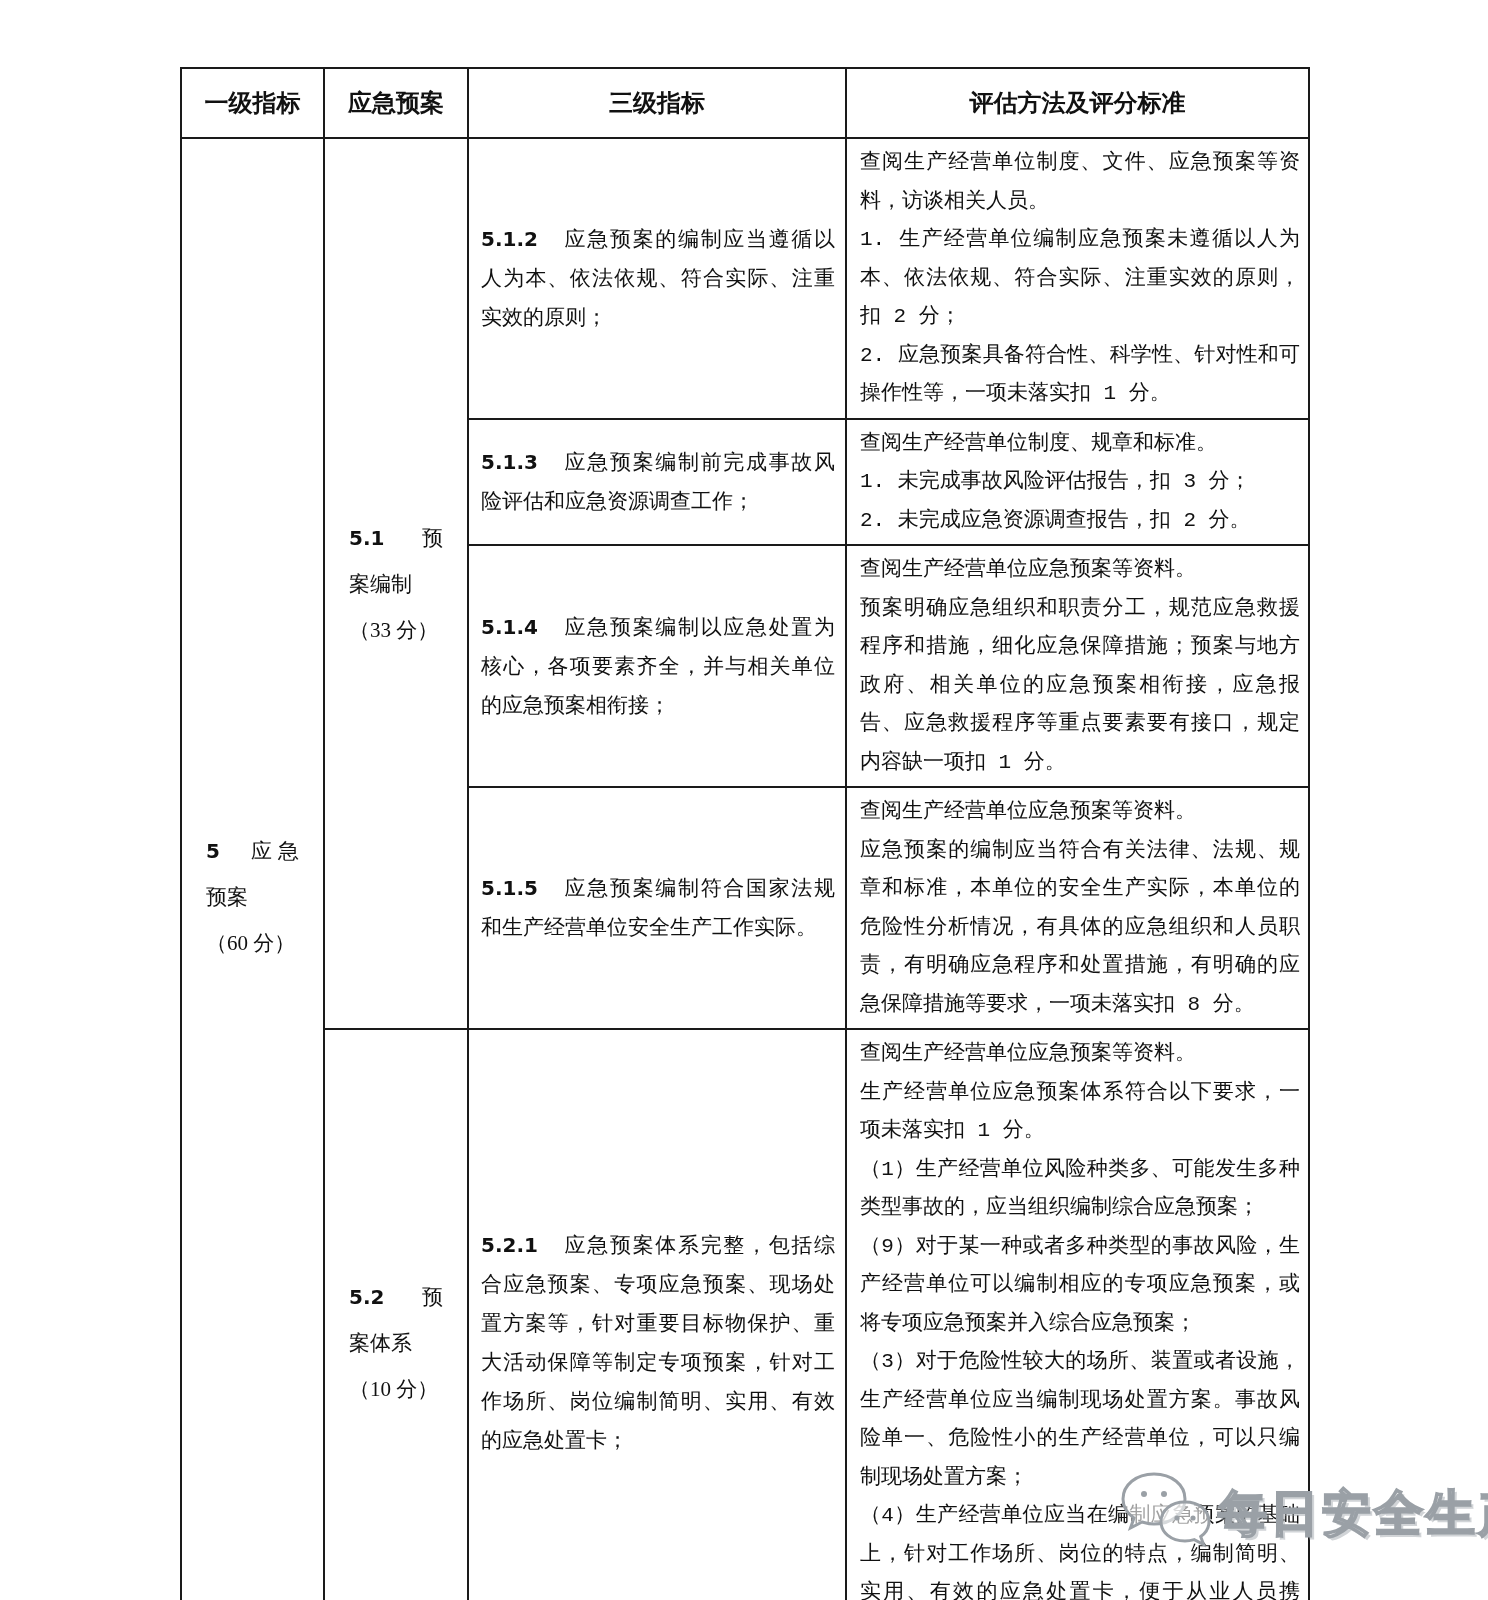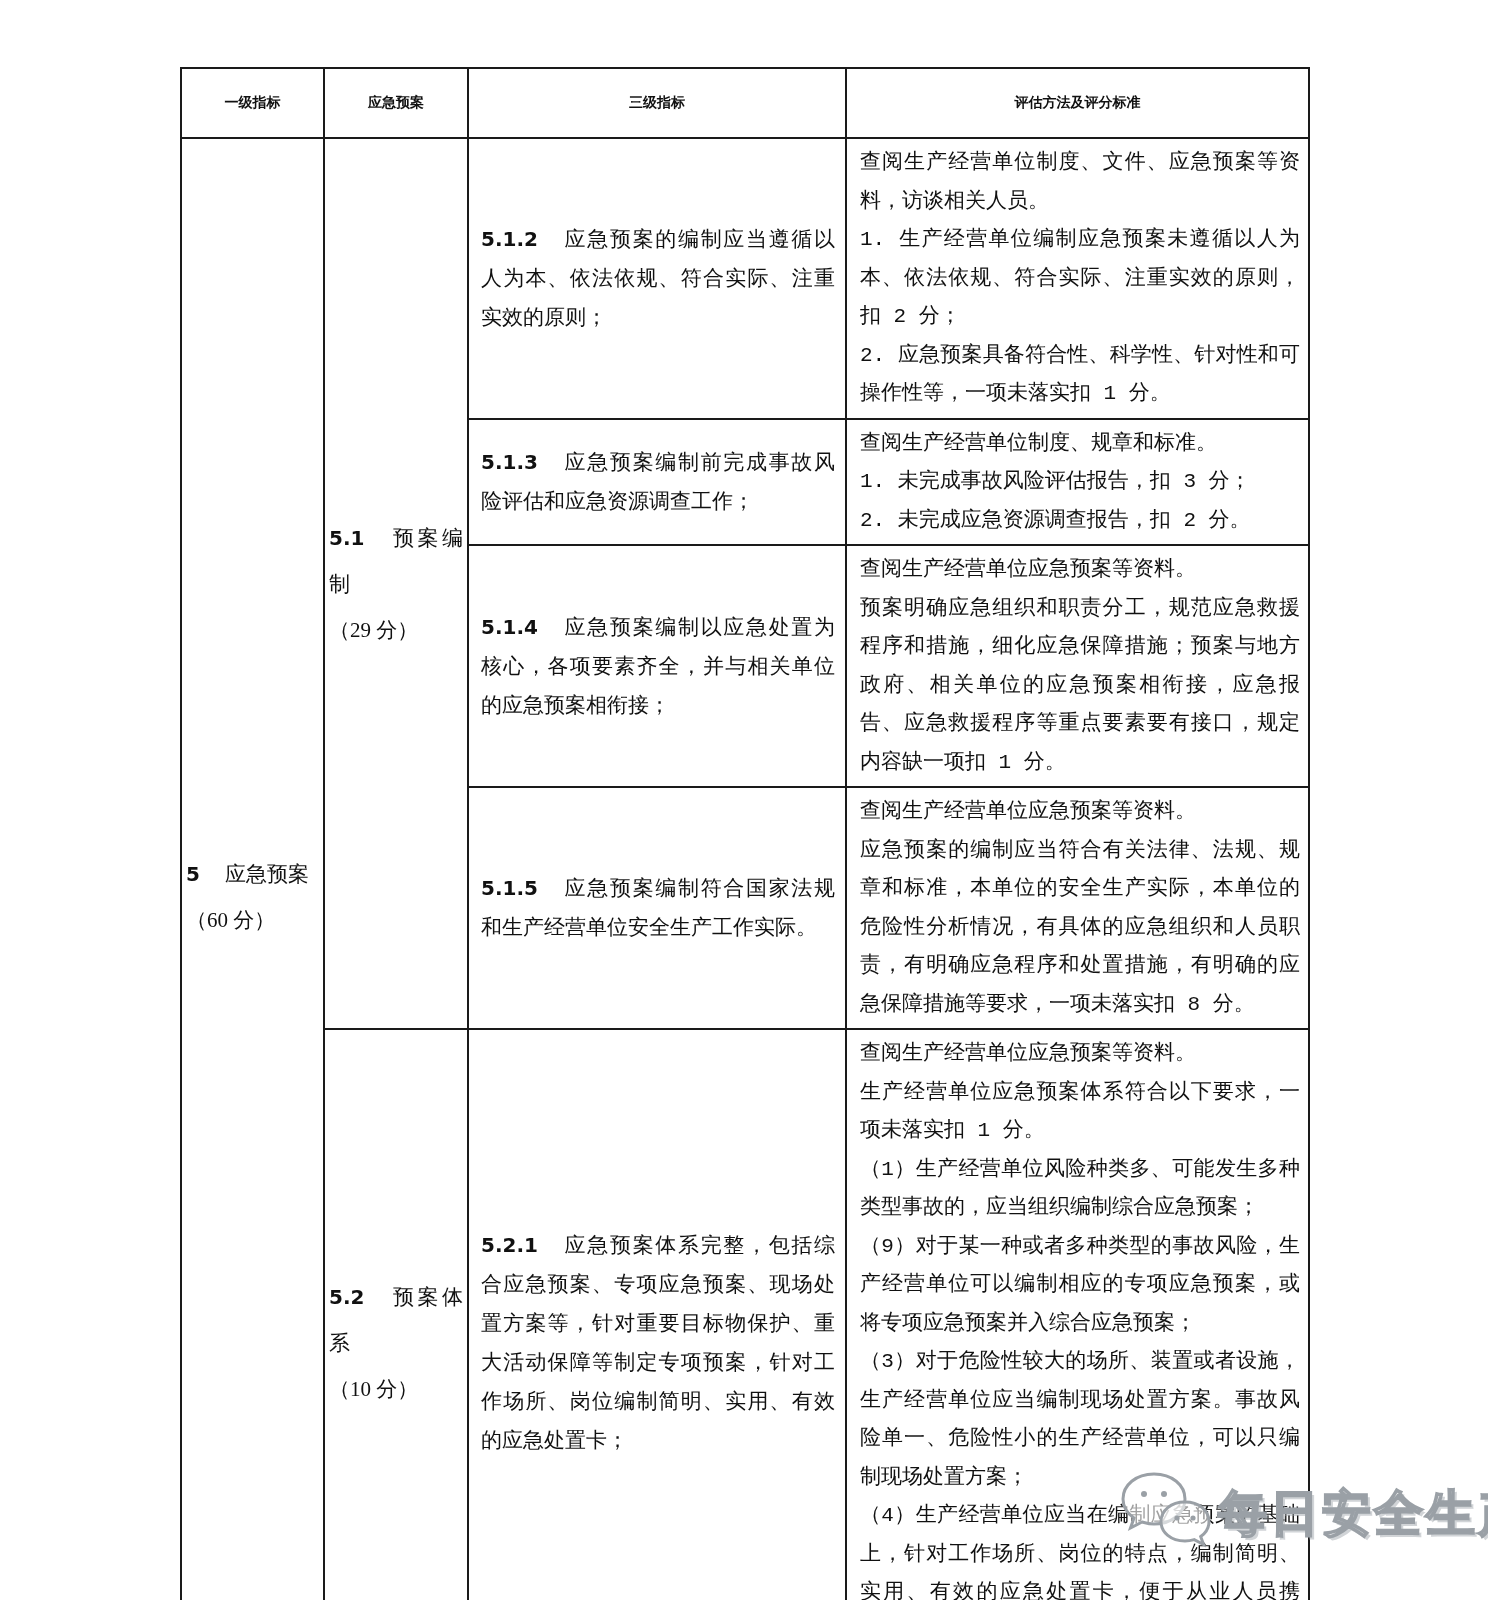--- a/index.html
+++ b/index.html
@@ -11,26 +11,26 @@
     position:absolute; top:12px; left:0; width:100%;
     text-align:center; font-family:"DejaVu Sans","Liberation Sans",sans-serif;
     font-weight:bold; font-size:28px; white-space:pre; color:#000;
   }
   table.eval {
     position:absolute; left:180px; top:67px; width:1128px;
     border-collapse:collapse; table-layout:fixed;
   }
   .eval th, .eval td { border:2px solid #1a1a1a; box-sizing:border-box; }
   .eval th {
-    font-size:14px; font-weight:bold; text-align:center; vertical-align:middle;
+    font-size:24px; font-weight:bold; text-align:center; vertical-align:middle;
     height:70px; padding:0 4px;
   }
   .eval td { font-size:21px; vertical-align:middle; }
   .c1, .c2 {
-    text-align:justify; line-height:46px; padding:0 4px;
+    text-align:justify; line-height:46px; padding:0 24px;
   }
   .c3 {
     text-align:justify; line-height:39px; padding:6px 10px 6px 12px;
   }
   .c4 {
     text-align:justify; line-height:38.5px; padding:5px 8px 4px 13px; vertical-align:top;font-family:Liberation Mono, monospace;
   }
   .num {
     font-family:"DejaVu Sans","Liberation Sans",sans-serif;
     font-weight:bold; font-size:20px; margin-right:25px;
@@ -72,21 +72,21 @@
       </tr>
     </thead>
     <tbody>
       <tr style="height:278px">
         <td class="c1" rowspan="5">
           <div><span class="num">5</span><span>应急预案</span></div>
           <div class="score">（60 分）</div>
         </td>
         <td class="c2" rowspan="4">
           <div><span class="num">5.1</span><span>预案编制</span></div>
-          <div class="score">（29 分）</div>
+          <div class="score">（33 分）</div>
         </td>
         <td class="c3">
           <span class="num">5.1.2</span><span>应急预案的编制应当遵循以人为本、依法依规、符合实际、注重实效的原则；</span>
         </td>
         <td class="c4">
           <div class="plist">
               <div>查阅生产经营单位制度、文件、应急预案等资料，访谈相关人员。</div>
               <div>1. 生产经营单位编制应急预案未遵循以人为本、依法依规、符合实际、注重实效的原则，扣 2 分；</div>
               <div>2. 应急预案具备符合性、科学性、针对性和可操作性等，一项未落实扣 1 分。</div>
             </div>

